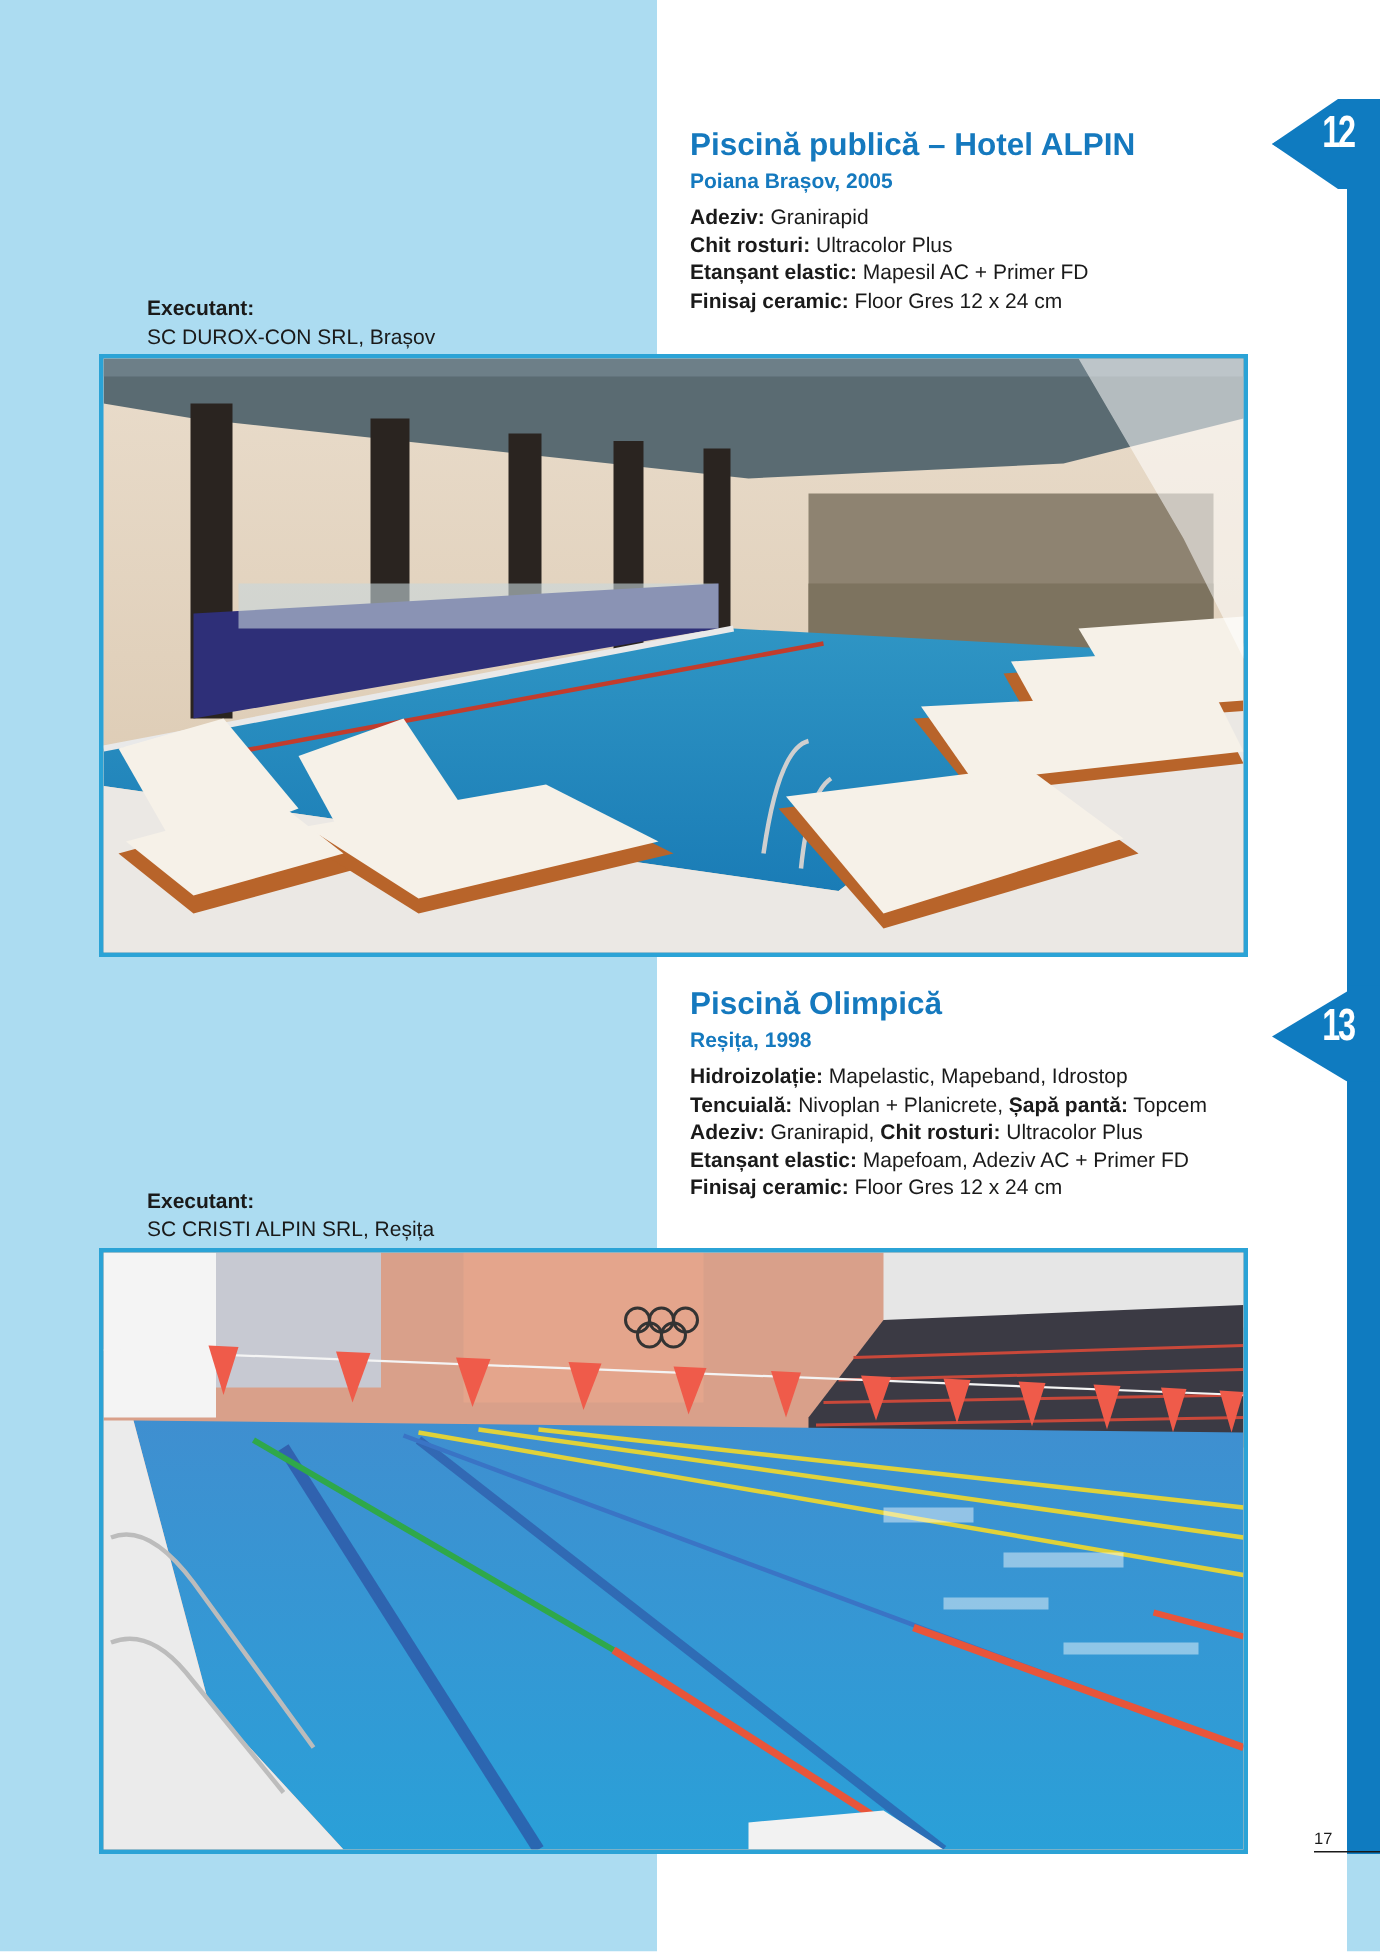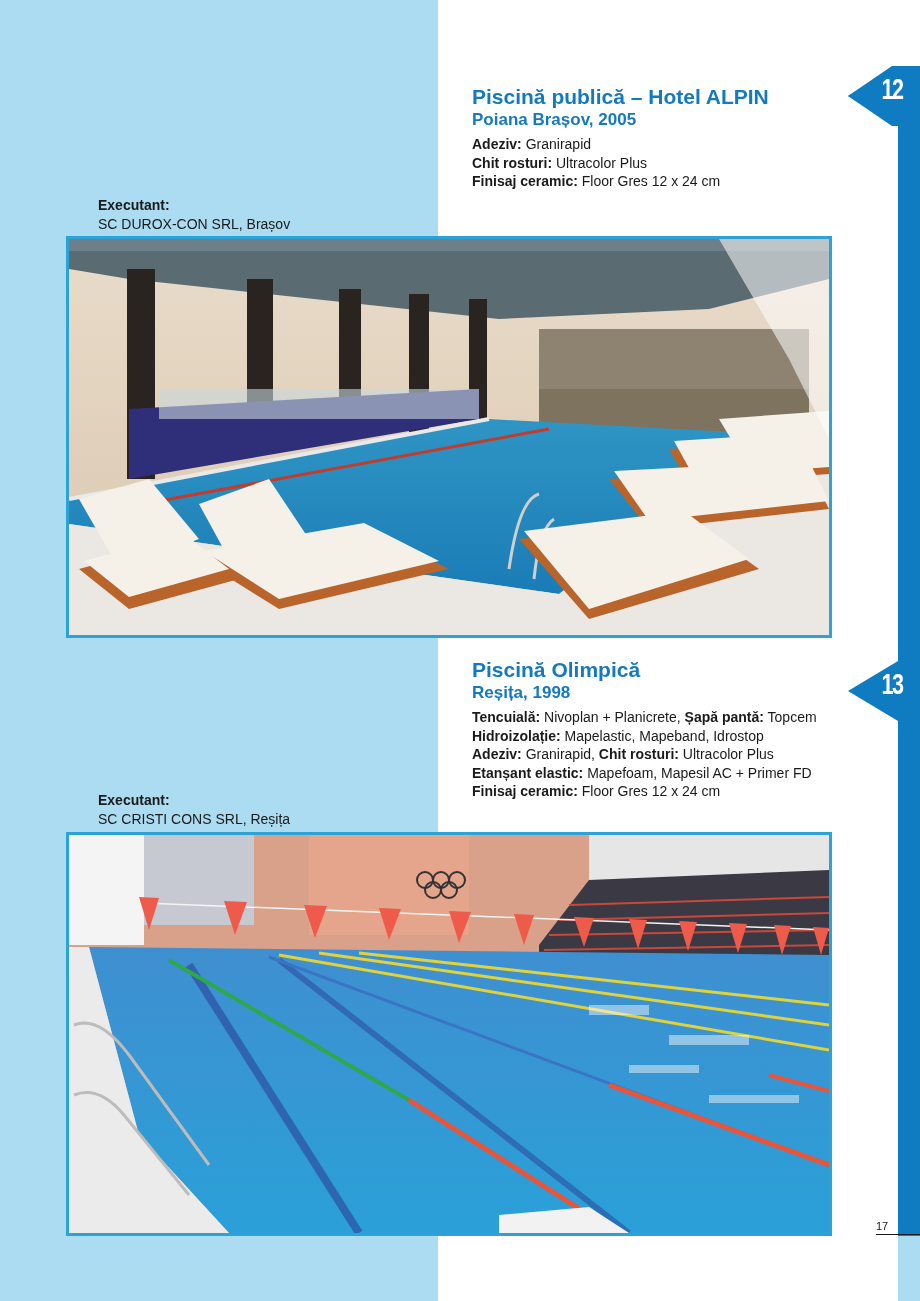--- a/index.html
+++ b/index.html
@@ -25,27 +25,27 @@
     position: absolute; left: 848px; width: 72px; height: 64px;
   }
   .tab svg { position: absolute; left: 0; top: 0; }
   .tab .num {
     position: absolute; left: 24px; top: 10px; width: 40px; text-align: center;
     color: #ffffff; font-weight: bold; font-size: 30px; letter-spacing: -2px;
     transform: scaleX(0.72); transform-origin: center;
     font-family: "Liberation Sans", sans-serif;
   }
   .section-head {
-    position: absolute; left: 460px; width: 400px; margin-left: 12px;
+    position: absolute; left: 460px; width: 400px;
   }
   .title {
     color: #1579be; font-weight: bold; font-size: 21px; line-height: 24px; margin: 0;
   }
   .subtitle {
-    color: #1579be; font-weight: bold; font-size: 17px; line-height: 22px; margin: 0 0 4px 0;
+    color: #1579be; font-weight: bold; font-size: 14px; line-height: 22px; margin: 0 0 4px 0;
   }
   .spec {
     font-size: 14px; line-height: 18.5px; color: #1a1a1a; margin: 0; white-space: nowrap;
   }
   .spec b { font-weight: bold; text-align: right; }
   .executant {
     position: absolute; left: 66px; font-size: 14px; line-height: 18.5px; color: #1a1a1a; margin-left: 32px;
   }
   .executant .lbl { font-weight: bold; display: block; }
   .photo-frame {
@@ -74,20 +74,21 @@
     <polygon points="0,34 50,4 50,64" fill="#0f7bc0"></polygon>
   </svg>
   <div class="num">12</div>
 </div>
 
 <div class="section-head" style="top:85px;">
   <h2 class="title">Piscină publică – Hotel ALPIN</h2>
   <h3 class="subtitle">Poiana Brașov, 2005</h3>
   <p class="spec"><b>Adeziv:</b><span> Granirapid</span></p>
   <p class="spec"><b>Chit rosturi:</b><span> Ultracolor Plus</span></p>
+  <p class="spec"><b>Etanșant elastic:</b><span> Mapesil AC + Primer FD</span></p>
   <p class="spec"><b>Finisaj ceramic:</b><span> Floor Gres 12 x 24 cm</span></p>
 </div>
 
 <div class="executant" style="top:196px;">
   <span class="lbl">Executant:</span>
   <span>SC DUROX-CON SRL, Brașov</span>
 </div>
 
 <div class="photo-frame photo1">
   <svg width="760" height="396" viewBox="0 0 760 396">
@@ -159,30 +160,30 @@
   <svg width="72" height="64" viewBox="0 0 72 64">
     <polygon points="0,34 50,4 50,64" fill="#0f7bc0"></polygon>
     <rect x="50" y="0" width="22" height="64" fill="#0f7bc0"></rect>
   </svg>
   <div class="num">13</div>
 </div>
 
 <div class="section-head" style="top:658px;">
   <h2 class="title">Piscină Olimpică</h2>
   <h3 class="subtitle">Reșița, 1998</h3>
+  <p class="spec"><b>Hidroizolație:</b><span> Mapelastic, Mapeband, Idrostop</span></p>
   <p class="spec"><b>Tencuială:</b><span> Nivoplan + Planicrete, </span><b>Șapă pantă:</b><span> Topcem</span></p>
-  <p class="spec"><b>Hidroizolație:</b><span> Mapelastic, Mapeband, Idrostop</span></p>
   <p class="spec"><b>Adeziv:</b><span> Granirapid, </span><b>Chit rosturi:</b><span> Ultracolor Plus</span></p>
-  <p class="spec"><b>Etanșant elastic:</b><span> Mapefoam, Mapesil AC + Primer FD</span></p>
+  <p class="spec"><b>Etanșant elastic:</b><span> Mapefoam, Adeziv AC + Primer FD</span></p>
   <p class="spec"><b>Finisaj ceramic:</b><span> Floor Gres 12 x 24 cm</span></p>
 </div>
 
 <div class="executant" style="top:791px;">
   <span class="lbl">Executant:</span>
-  <span>SC CRISTI CONS SRL, Reșița</span>
+  <span>SC CRISTI ALPIN SRL, Reșița</span>
 </div>
 
 <div class="photo-frame photo2">
   <svg width="760" height="398" viewBox="0 0 760 398">
     <defs>
       <linearGradient id="water2" x1="0" y1="0" x2="0" y2="1">
         <stop offset="0" stop-color="#3f8fd0"></stop>
           <stop offset="1" stop-color="#2aa0d8"></stop>
       </linearGradient>
     </defs>

